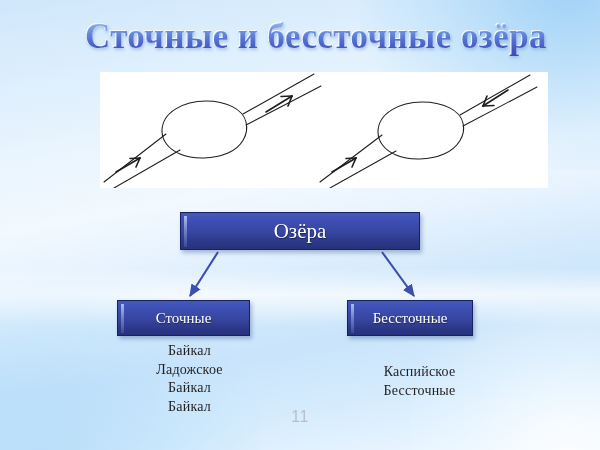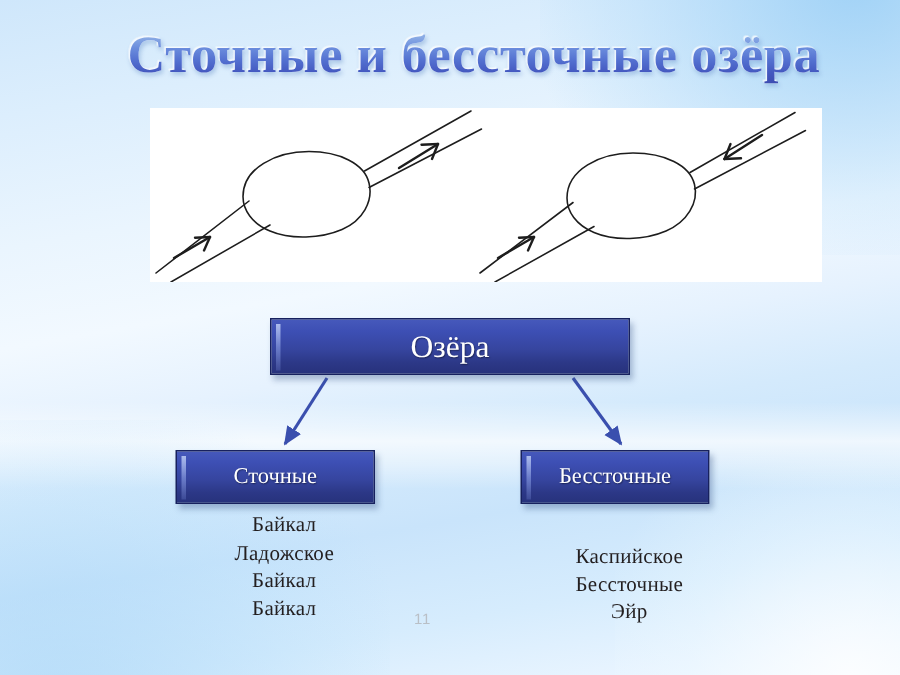--- a/index.html
+++ b/index.html
@@ -213,23 +213,23 @@
     margin-top: 21px;
   }
   .lake-list div { letter-spacing: 0.2px; }
 
   
   #page-number {
     position: absolute;
     left: 276px;
     top: 408px;
     width: 48px;
-    text-align: left;
+    text-align: center;
     font-family: "Liberation Sans", sans-serif;
-    font-size: 10px;
+    font-size: 16px;
     color: #b9bfc6;
     letter-spacing: 0.5px;
   }
 </style>
 </head>
 <body>
 
 <div id="slide">
 
   <div class="bg-base"></div>
@@ -330,18 +330,17 @@
   <div class="lake-list" id="list-drainage">
     <div>Байкал</div>
     <div>Ладожское</div>
     <div>Байкал</div>
     <div>Байкал</div>
   </div>
 
   <div class="lake-list" id="list-endorheic">
     <div>Каспийское</div>
     <div>Бессточные</div>
-    <div>Эйр</div>
   </div>
 
   <div id="page-number">11</div>
 
 </div>
 
 </body></html>

